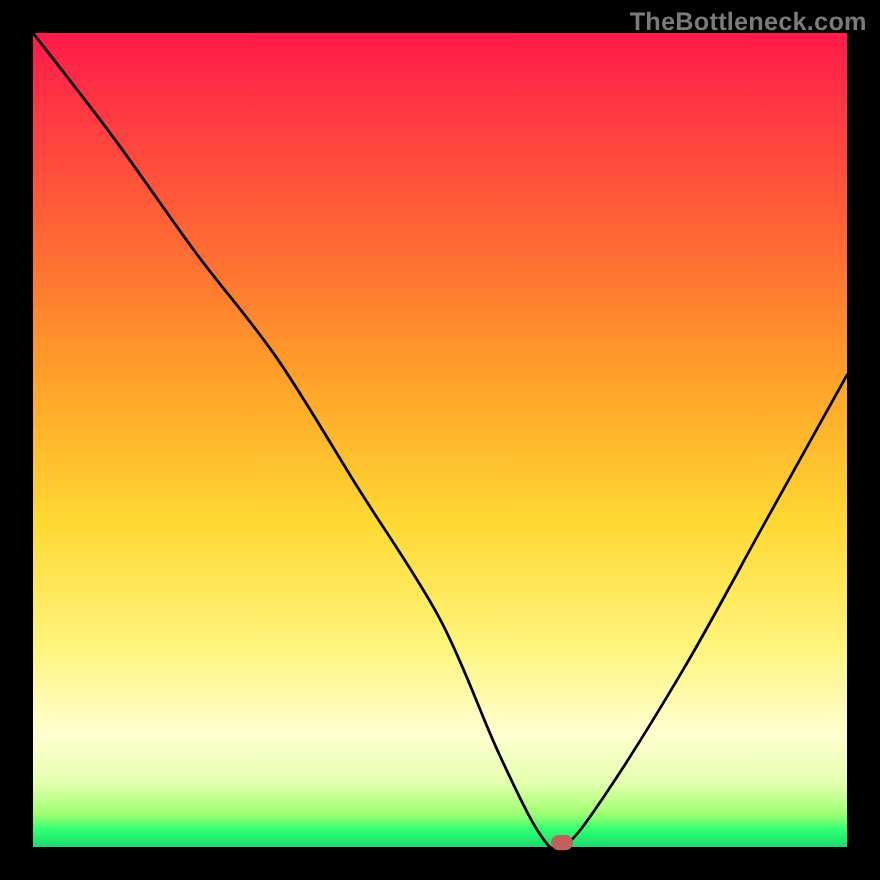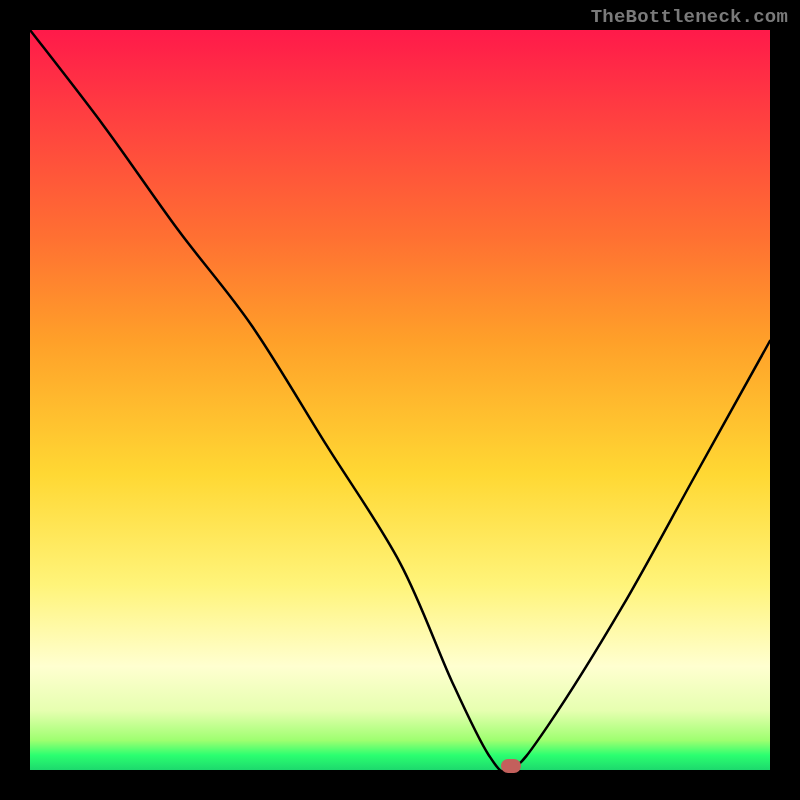--- a/index.html
+++ b/index.html
@@ -33,22 +33,22 @@
       #e6ffb0 92%,
       #9eff70 96%,
       #2bff70 98%,
       #1dd96d 100%
     );
   }
   .watermark {
     position: absolute;
     top: 6px;
     right: 12px;
-    font-family: Liberation Mono, monospace;
-    font-size: 19px;
+    font-family: Liberation Sans, sans-serif;
+    font-size: 23px;
     font-weight: 600;
     color: #7a7a7a;
     letter-spacing: 0.2px;
   }
   svg.curve {
     position: absolute;
     left: 0;
     top: 0;
     width: 740px;
     height: 740px;

